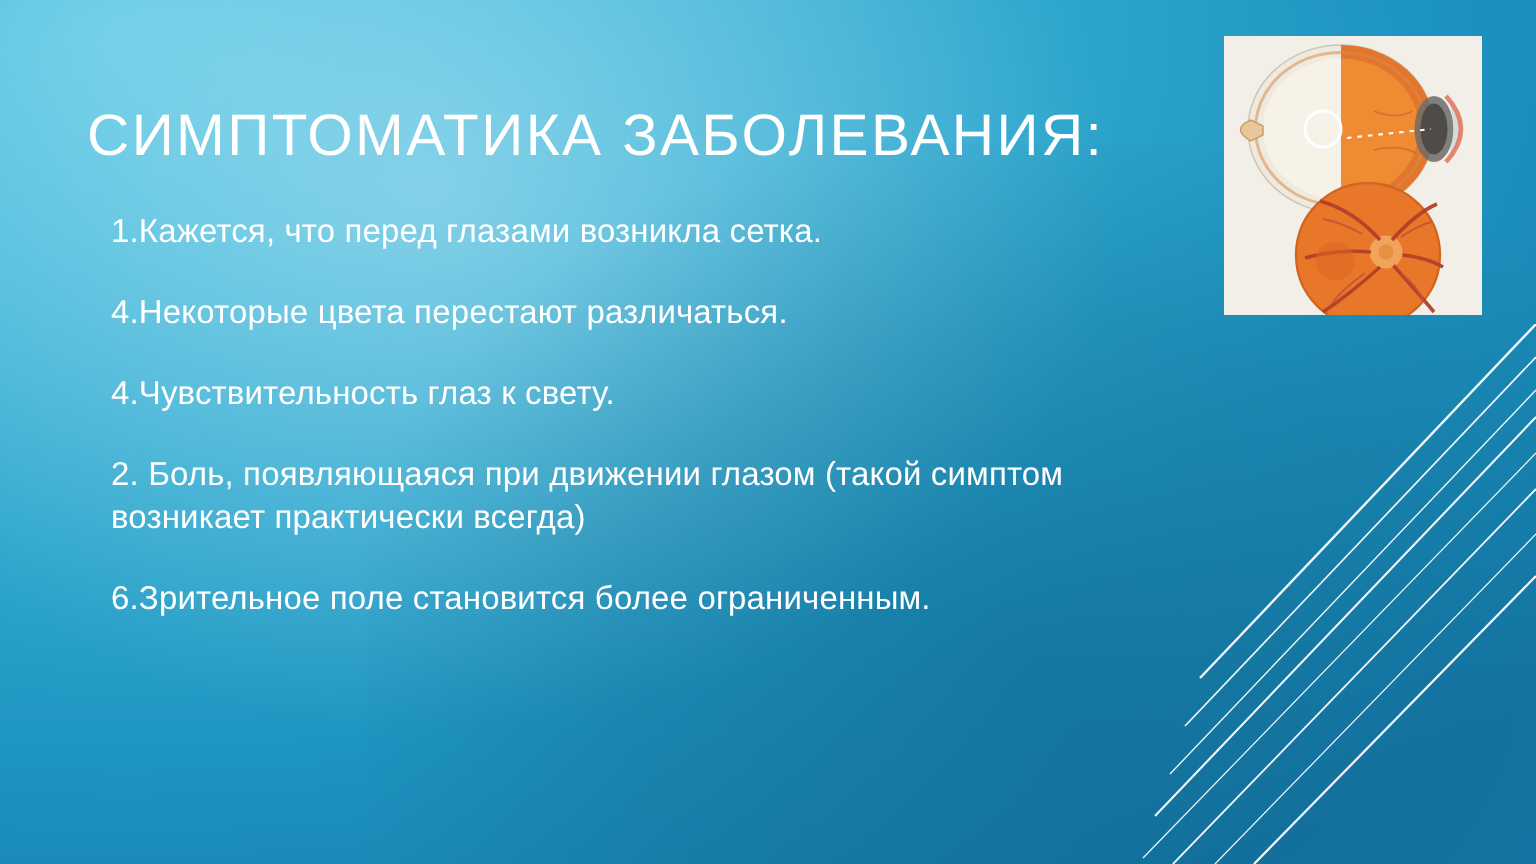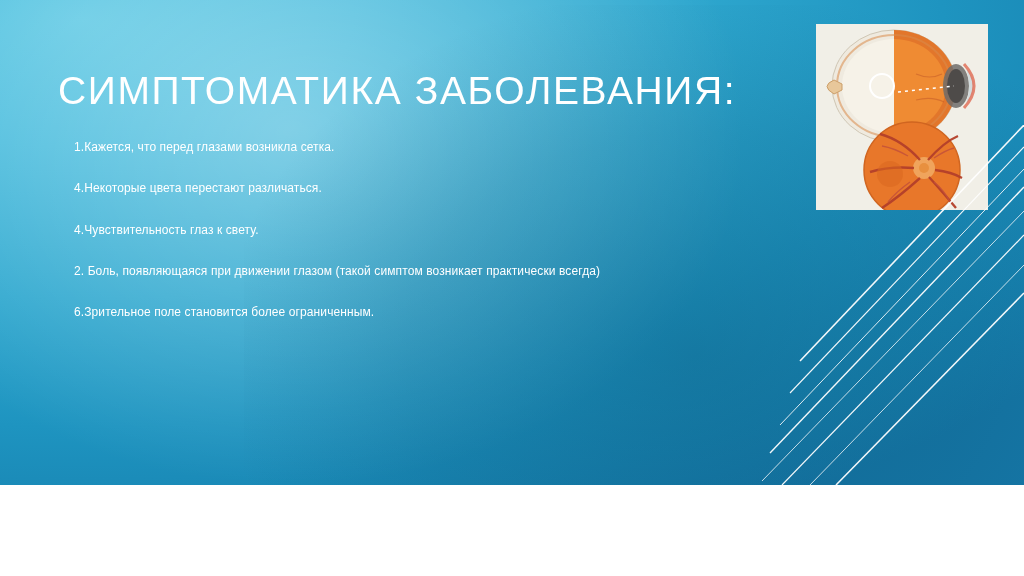--- a/index.html
+++ b/index.html
@@ -6,21 +6,21 @@
     margin: 0;
     padding: 0;
     background: #ffffff;
   }
   body {
     font-family: "Liberation Sans", sans-serif;
   }
   .slide {
     position: relative;
     width: 1024px;
-    height: 485px;
+    height: 576px;
     overflow: hidden;
     background:
       radial-gradient(ellipse 120% 120% at 8% 4%, #5fc9e4 0%, #49bcdd 22%, #2fa8cf 48%, #1e94c0 70%, #1884b2 88%, #1678a8 100%);
   }
   
   .glow {
     position: absolute;
     left: -160px;
     top: -220px;
     width: 900px;
@@ -63,21 +63,21 @@
   }
 
   .body-list {
     position: absolute;
     left: 74px;
     top: 140px;
     width: 700px;
     color: #ffffff;
   }
   .body-list .line {
-    font-size: 12px;
+    font-size: 22px;
     line-height: 1.28;
     margin-bottom: 26px;
     color: #ffffff;
     letter-spacing: 0.1px;
   }
   .body-list .line:last-child {
     margin-bottom: 0;
   }
 
   .eye-image {

